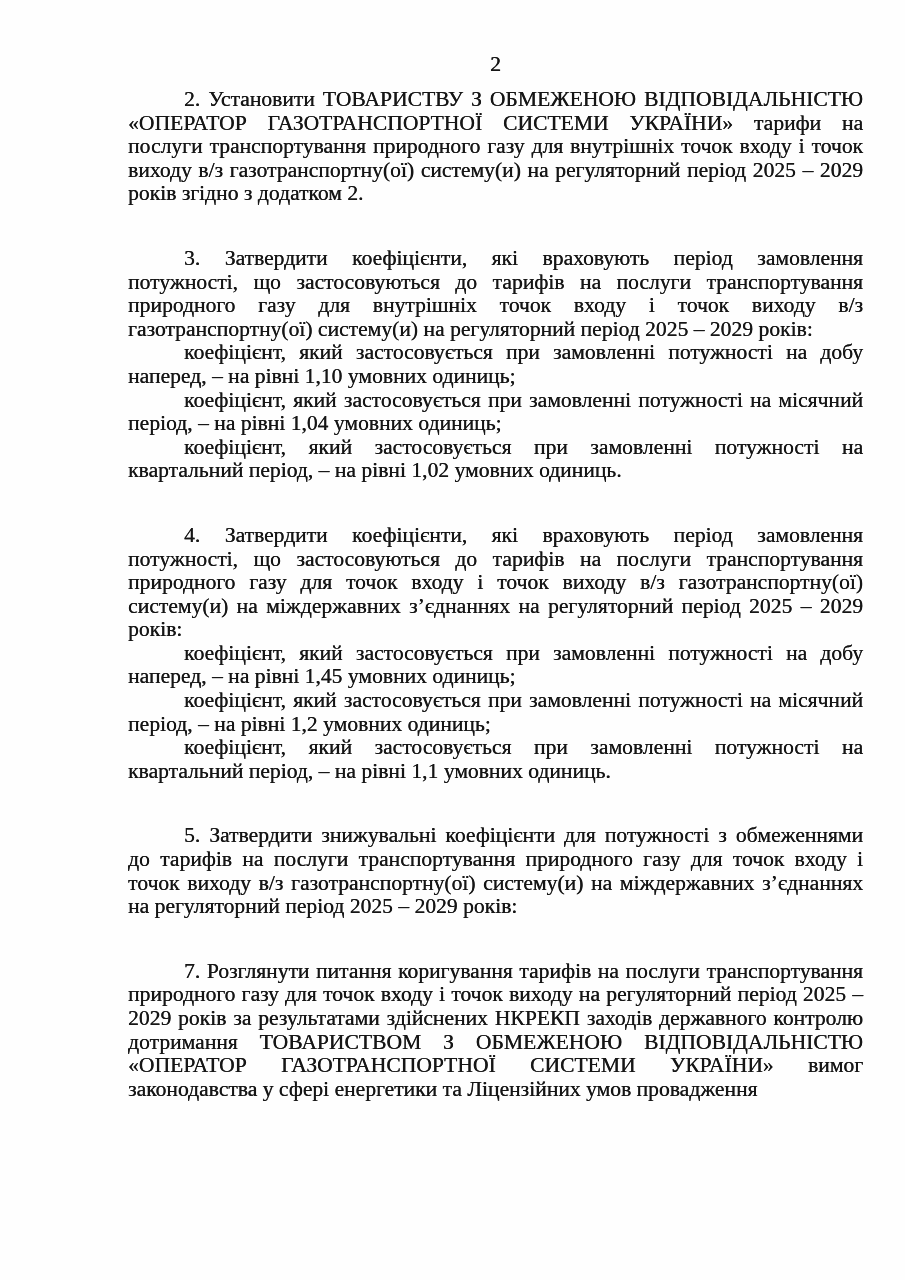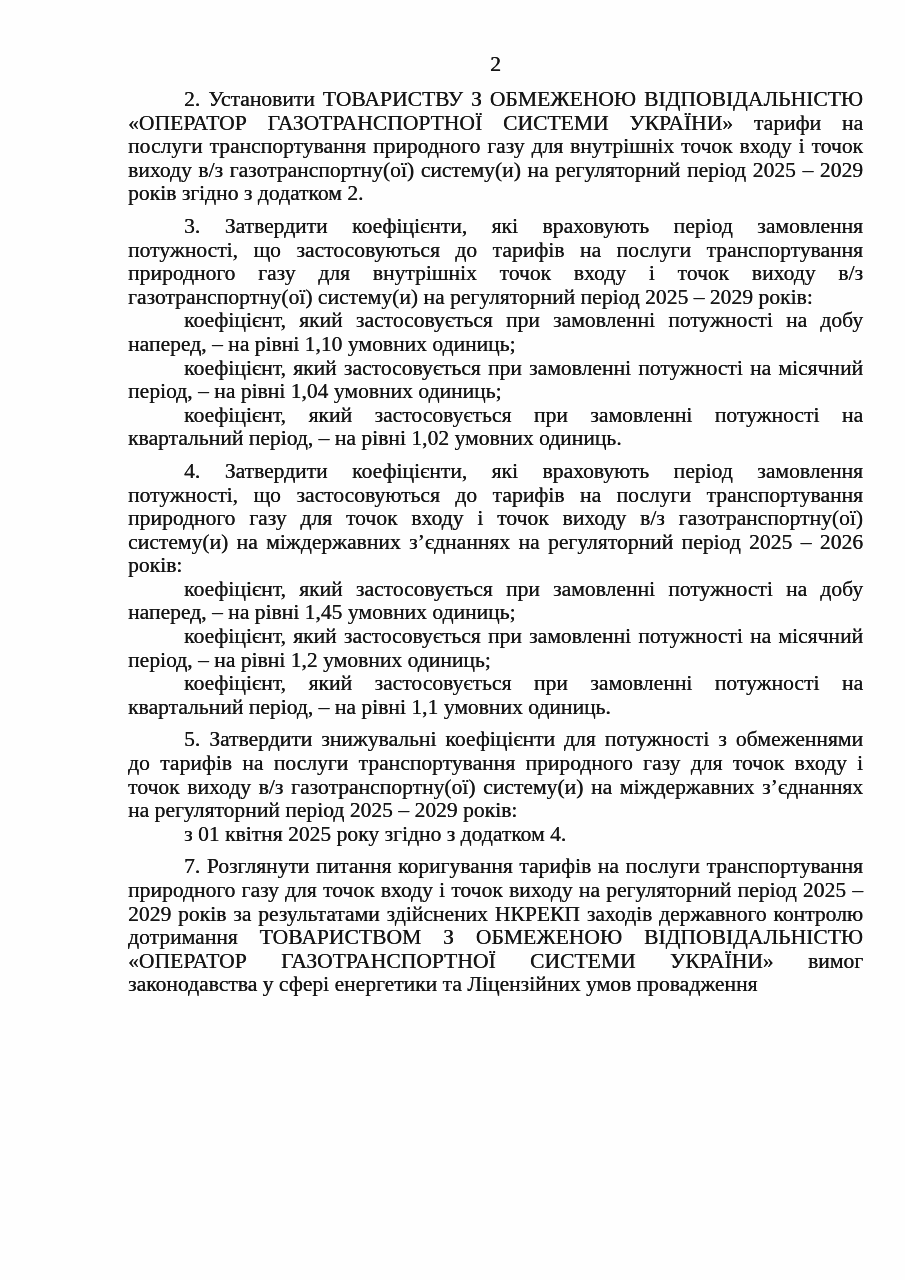--- a/index.html
+++ b/index.html
@@ -25,21 +25,21 @@
     text-align: center;
     font-size: 21.6px;
     line-height: 24px;
     margin-bottom: 12px;
   }
   .content {
     font-size: 21.6px;
     line-height: 23.6px;
   }
   .doc-section {
-    margin-top: 9px;
+    margin-top: 41px;
   }
   .doc-section.first {
     margin-top: 0;
   }
   .para {
     margin: 0;
     text-indent: 56px;
     text-align: justify;
     hyphens: none;
   }
@@ -58,29 +58,28 @@
     </section>
 
     <section class="doc-section">
       <p class="para">3. Затвердити коефіцієнти, які враховують період замовлення потужності, що застосовуються до тарифів на послуги транспортування природного газу для внутрішніх точок входу і точок виходу в/з газотранспортну(ої) систему(и) на регуляторний період 2025 – 2029 років:</p>
       <p class="para">коефіцієнт, який застосовується при замовленні потужності на добу наперед, – на рівні 1,10 умовних одиниць;</p>
       <p class="para">коефіцієнт, який застосовується при замовленні потужності на місячний період, – на рівні 1,04 умовних одиниць;</p>
       <p class="para">коефіцієнт, який застосовується при замовленні потужності на квартальний період, – на рівні 1,02 умовних одиниць.</p>
     </section>
 
     <section class="doc-section">
-      <p class="para">4. Затвердити коефіцієнти, які враховують період замовлення потужності, що застосовуються до тарифів на послуги транспортування природного газу для точок входу і точок виходу в/з газотранспортну(ої) систему(и) на міждержавних з’єднаннях на регуляторний період 2025 – 2026 років:</p>
+      <p class="para">4. Затвердити коефіцієнти, які враховують період замовлення потужності, що застосовуються до тарифів на послуги транспортування природного газу для точок входу і точок виходу в/з газотранспортну(ої) систему(и) на міждержавних з’єднаннях на регуляторний період 2025 – 2029 років:</p>
       <p class="para">коефіцієнт, який застосовується при замовленні потужності на добу наперед, – на рівні 1,45 умовних одиниць;</p>
       <p class="para">коефіцієнт, який застосовується при замовленні потужності на місячний період, – на рівні 1,2 умовних одиниць;</p>
       <p class="para">коефіцієнт, який застосовується при замовленні потужності на квартальний період, – на рівні 1,1 умовних одиниць.</p>
     </section>
 
     <section class="doc-section">
       <p class="para">5. Затвердити знижувальні коефіцієнти для потужності з обмеженнями до тарифів на послуги транспортування природного газу для точок входу і точок виходу в/з газотранспортну(ої) систему(и) на міждержавних з’єднаннях на регуляторний період 2025 – 2029 років:</p>
-      <p class="para">з 01 квітня 2025 року згідно з додатком 4.</p>
     </section>
 
 
     <section class="doc-section">
       <p class="para">7. Розглянути питання коригування тарифів на послуги транспортування природного газу для точок входу і точок виходу на регуляторний період 2025 – 2029 років за результатами здійснених НКРЕКП заходів державного контролю дотримання ТОВАРИСТВОМ З ОБМЕЖЕНОЮ ВІДПОВІДАЛЬНІСТЮ «ОПЕРАТОР ГАЗОТРАНСПОРТНОЇ СИСТЕМИ УКРАЇНИ» вимог законодавства у сфері енергетики та Ліцензійних умов провадження</p>
     </section>
 
   </div>
 </div>
 

